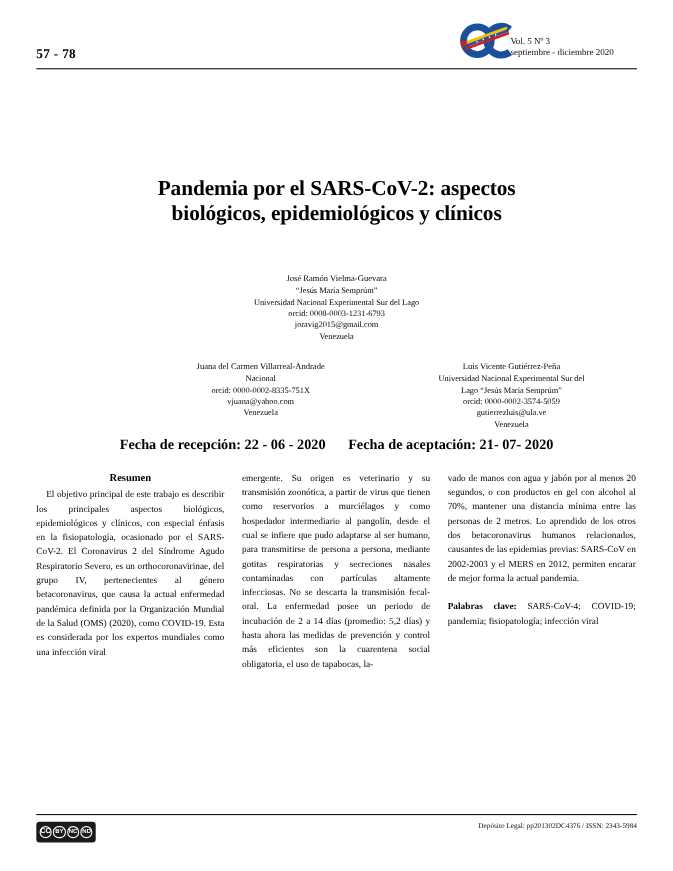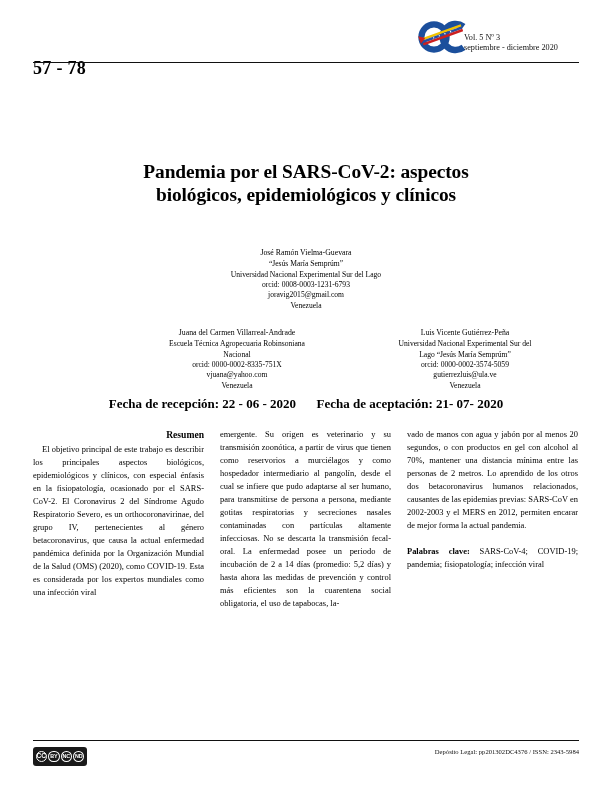--- a/index.html
+++ b/index.html
@@ -20,22 +20,22 @@
   .masthead {
     position: absolute;
     left: 0;
     top: 0;
     width: 612px;
     height: 72px;
   }
   .page-range {
     position: absolute;
     left: 33px;
-    top: 58px;
-    font-size: 18px;
+    top: 42px;
+    font-size: 12px;
     font-weight: bold;
     letter-spacing: 0.3px;
     font-family: "Liberation Serif", serif;
   }
   .masthead-rule {
     position: absolute;
     left: 33px;
     top: 62px;
     width: 546px;
     height: 0;
@@ -136,21 +136,21 @@
     width: 171px;
     font-size: 8.45px;
     line-height: 1.54;
     font-family: "Liberation Serif", serif;
     text-align: justify;
     text-justify: inter-word;
     hyphens: manual;
   }
   .col p { margin: 0; }
   .abstract-heading {
-    text-align: right;
+    text-align: center;
     font-weight: bold;
     font-size: 9.6px;
     margin: 0 0 13px 0;
   }
   .indent-first { text-indent: 9px; }
   .keywords { margin-top: 13px !important; }
   .keywords b { font-weight: bold; }
 
   
   .footer-rule {
@@ -251,21 +251,20 @@
   <span class="author-line">Universidad Nacional Experimental  Sur del Lago</span>
   <span class="author-line">orcid: 0008-0003-1231-6793</span>
   <span class="author-line">joravig2015@gmail.com</span>
   <span class="author-line">Venezuela</span>
 </div>
 
 <div class="author-pair">
 
   <div class="author-col">
     <span class="author-name">Juana del Carmen Villarreal-Andrade</span>
-    <span class="author-line">Escuela Técnica Agropecuaria Robinsoniana</span>
     <span class="author-line">Nacional</span>
     <span class="author-line">orcid: 0000-0002-8335-751X</span>
     <span class="author-line">vjuana@yahoo.com</span>
     <span class="author-line">Venezuela</span>
   </div>
 
   <div class="author-col">
     <span class="author-name">Luis Vicente Gutiérrez-Peña</span>
     <span class="author-line">Universidad Nacional Experimental Sur del</span>
     <span class="author-line">Lago “Jesús María Semprúm”</span>

